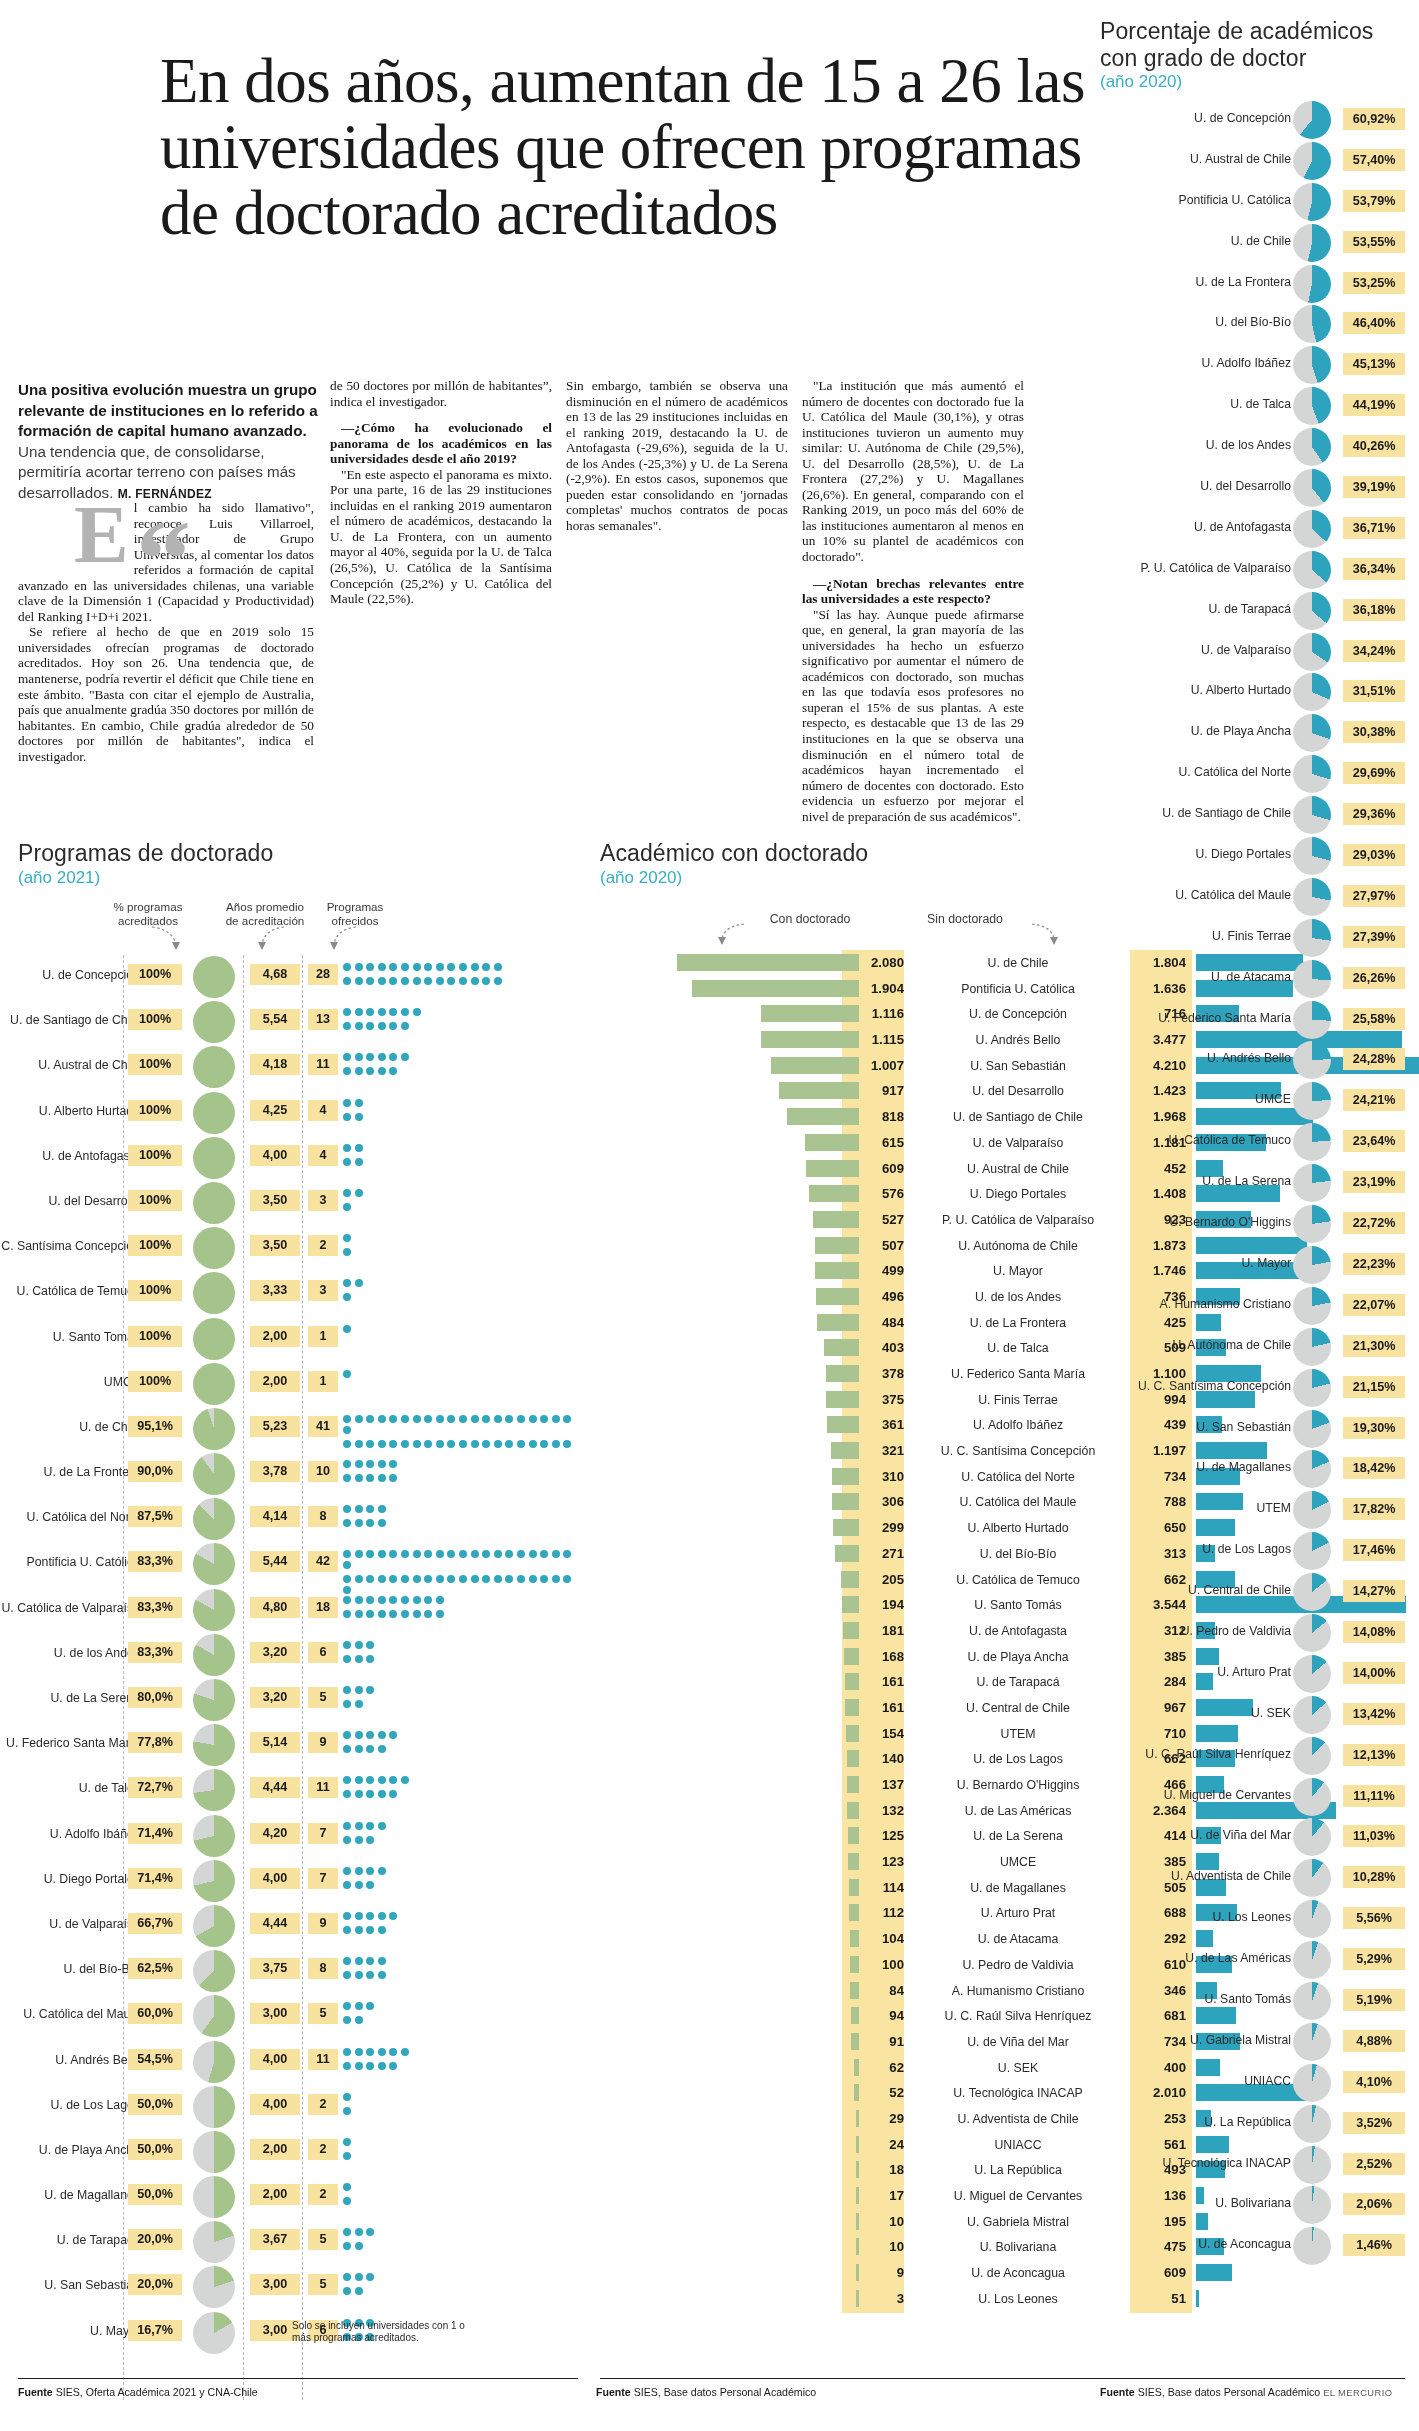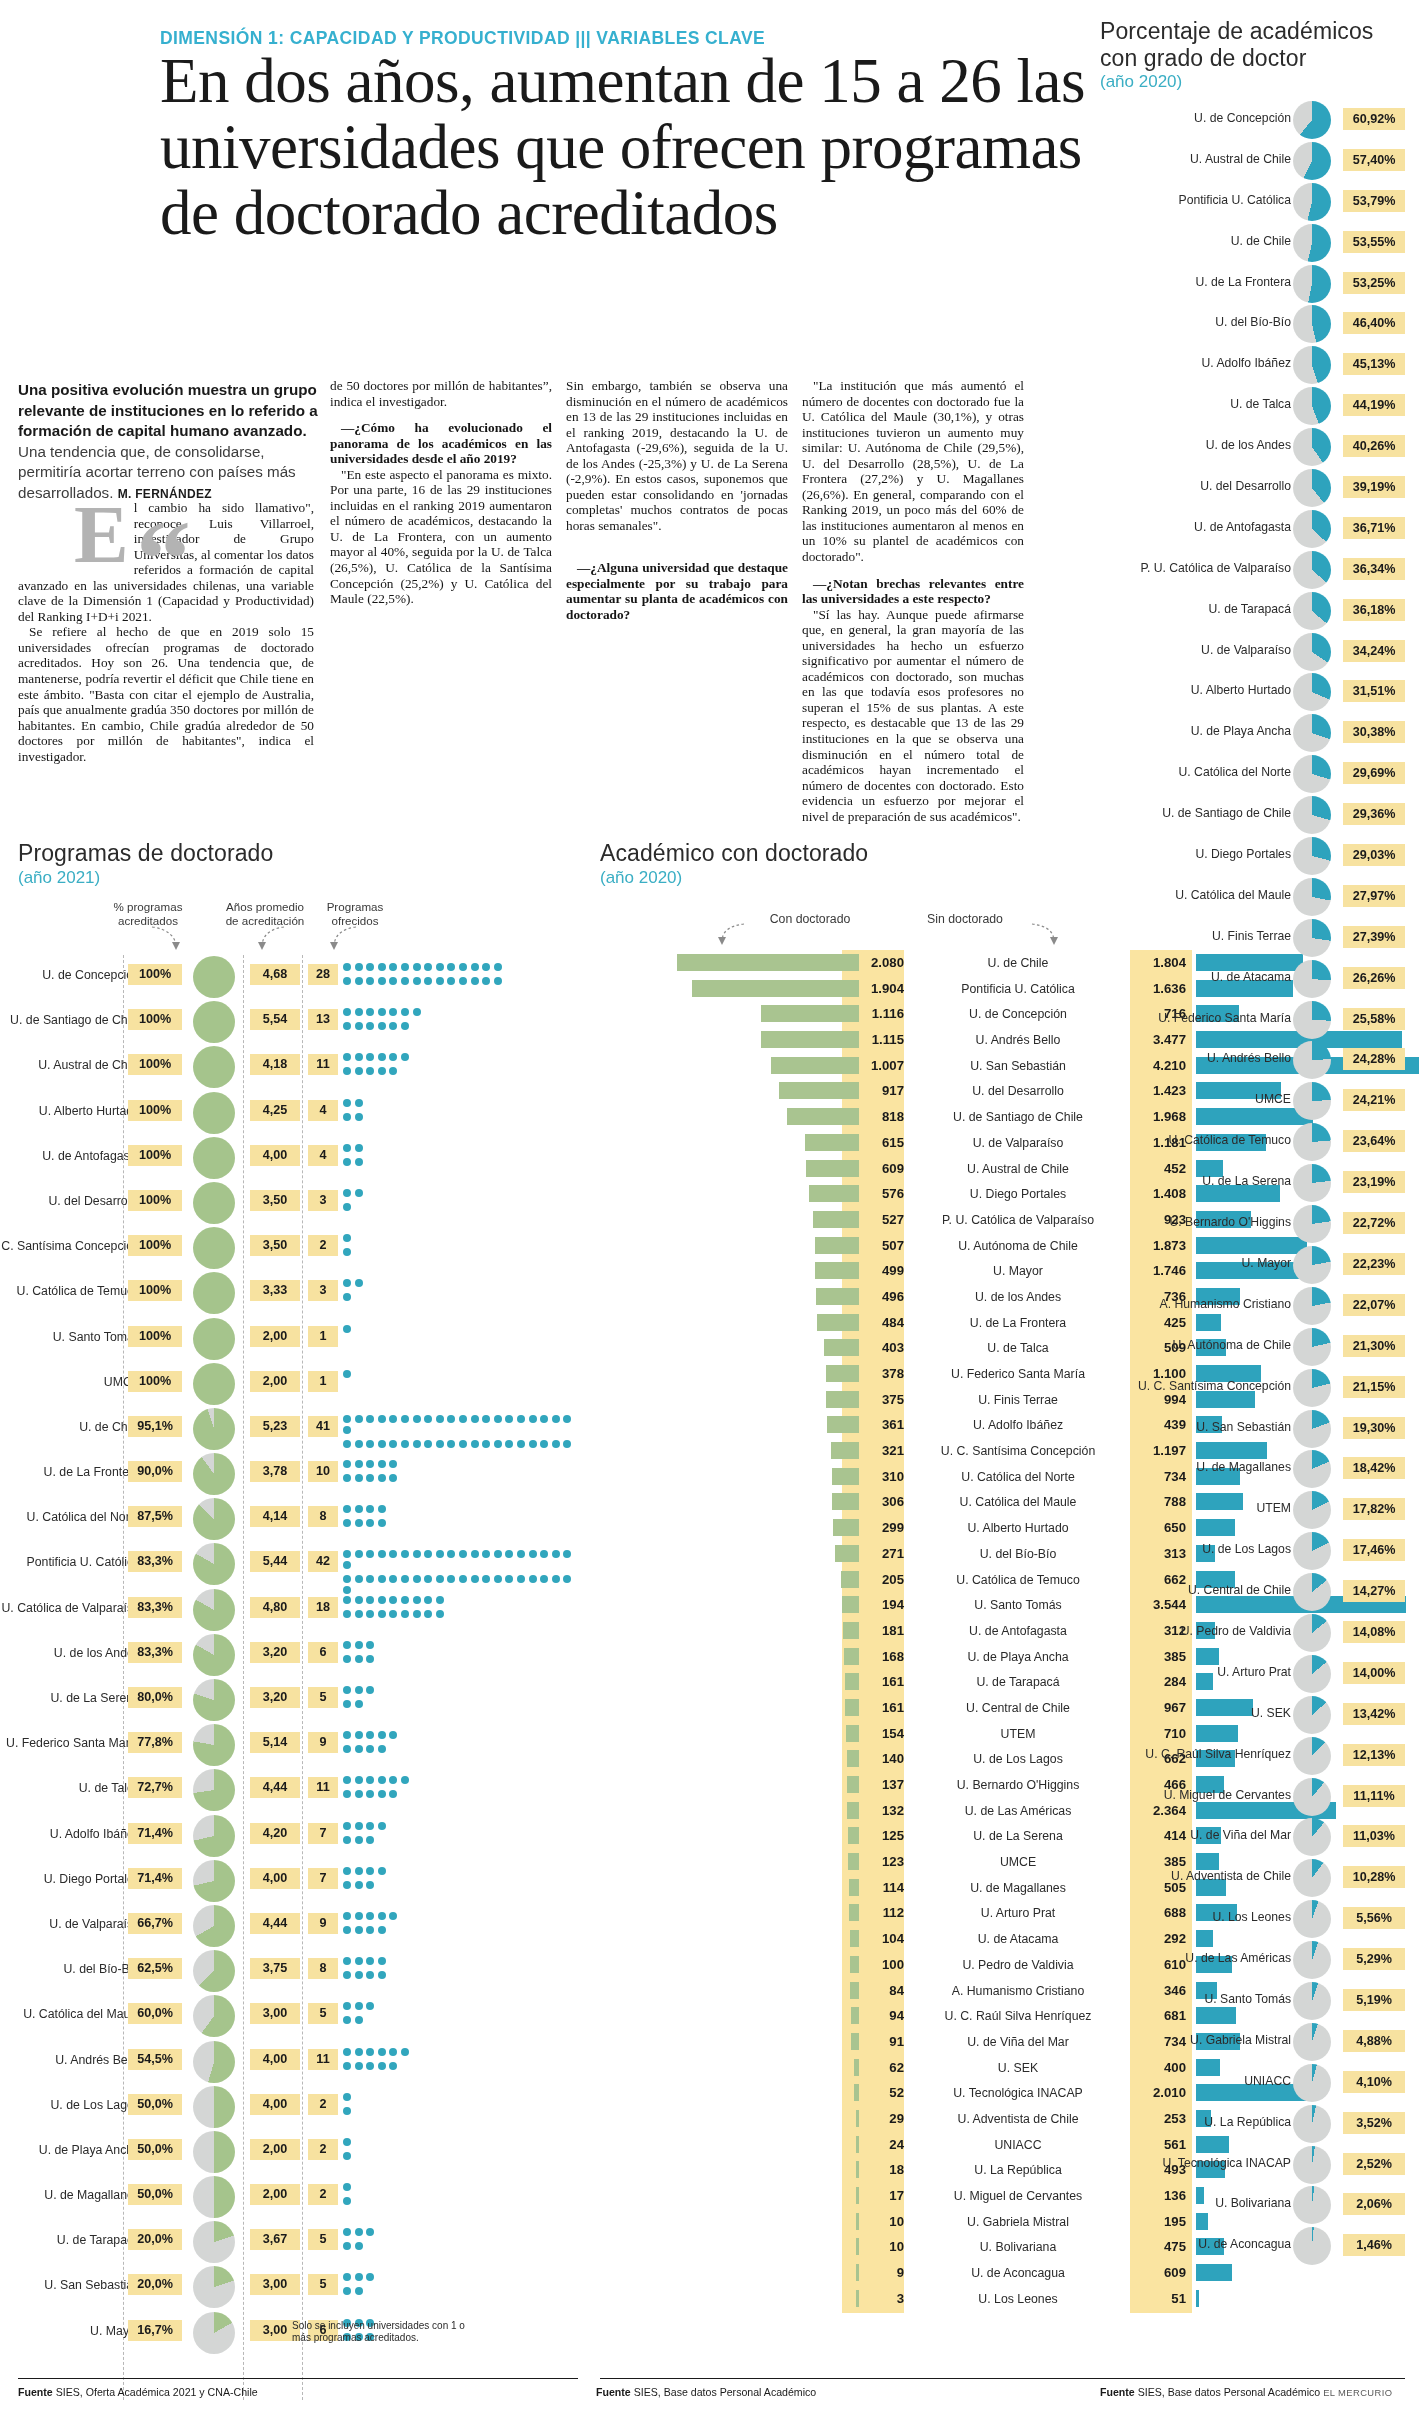--- a/index.html
+++ b/index.html
@@ -159,21 +159,20 @@
     position:absolute;right:0px;top:8px;width:62px;height:22px;
     background:#f7e2a0;font-size:12.6px;font-weight:700;color:#1a1a1a;
     text-align:center;line-height:22px;
   }
 </style>
 </head>
 <body>
 
 <div class="page">
 
-  <div class="kicker">DIMENSIÓN 1: CAPACIDAD Y PRODUCTIVIDAD ||| VARIABLES CLAVE</div>
   <div class="headline">En dos años, aumentan de 15 a 26 las universidades que ofrecen programas de doctorado acreditados</div>
 
   <div class="standfirst">
     <b>Una positiva evolución muestra un grupo relevante de instituciones en lo referido a formación de capital humano avanzado.</b><span> Una tendencia que, de consolidarse, permitiría acortar terreno con países más desarrollados.</span> <span class="byline">M. FERNÁNDEZ</span>
   </div>
 
   <div class="bodycol col1">
     <div class="dropcapwrap">
       <span class="quotemark">“</span>
       <span class="dropcap">E</span>
@@ -184,21 +183,20 @@
 
   <div class="bodycol col2">
     <p class="noind">de 50 doctores por millón de habitantes”, indica el investigador.</p>
     <p class="q">—¿Cómo ha evolucionado el panorama de los académicos en las universidades desde el año 2019?</p>
     <p>"En este aspecto el panorama es mixto. Por una parte, 16 de las 29 instituciones incluidas en el ranking 2019 aumentaron el número de académicos, destacando la U. de La Frontera, con un aumento mayor al 40%, seguida por la U. de Talca (26,5%), U. Católica de la Santísima Concepción (25,2%) y U. Católica del Maule (22,5%).</p>
   </div>
 
   <div class="bodycol col3">
       <p class="noind">Sin embargo, también se observa una disminución en el número de académicos en 13 de las 29 instituciones incluidas en el ranking 2019, destacando la U. de Antofagasta (-29,6%), seguida de la U. de los Andes (-25,3%) y U. de La Serena (-2,9%). En estos casos, suponemos que pueden estar consolidando en 'jornadas completas' muchos contratos de pocas horas semanales".</p>
     <p class="noind">&nbsp;</p>
-    <p class="q">—¿Alguna universidad que destaque especialmente por su trabajo para aumentar su planta de académicos con doctorado?</p>
   </div>
 
   <div class="bodycol col4">
     <p>"La institución que más aumentó el número de docentes con doctorado fue la U. Católica del Maule (30,1%), y otras instituciones tuvieron un aumento muy similar: U. Autónoma de Chile (29,5%), U. del Desarrollo (28,5%), U. de La Frontera (27,2%) y U. Magallanes (26,6%). En general, comparando con el Ranking 2019, un poco más del 60% de las instituciones aumentaron al menos en un 10% su plantel de académicos con doctorado".</p>
     <p class="q">—¿Notan brechas relevantes entre las universidades a este respecto?</p>
     <p>"Sí las hay. Aunque puede afirmarse que, en general, la gran mayoría de las universidades ha hecho un esfuerzo significativo por aumentar el número de académicos con doctorado, son muchas en las que todavía esos profesores no superan el 15% de sus plantas. A este respecto, es destacable que 13 de las 29 instituciones en la que se observa una disminución en el número total de académicos hayan incrementado el número de docentes con doctorado. Esto evidencia un esfuerzo por mejorar el nivel de preparación de sus académicos".</p>
   </div>
 
   <div class="sec-title" style="left:18px;top:840px;">Programas de doctorado</div>
   <div class="sec-sub" style="left:18px;top:868px;">(año 2021)</div>

